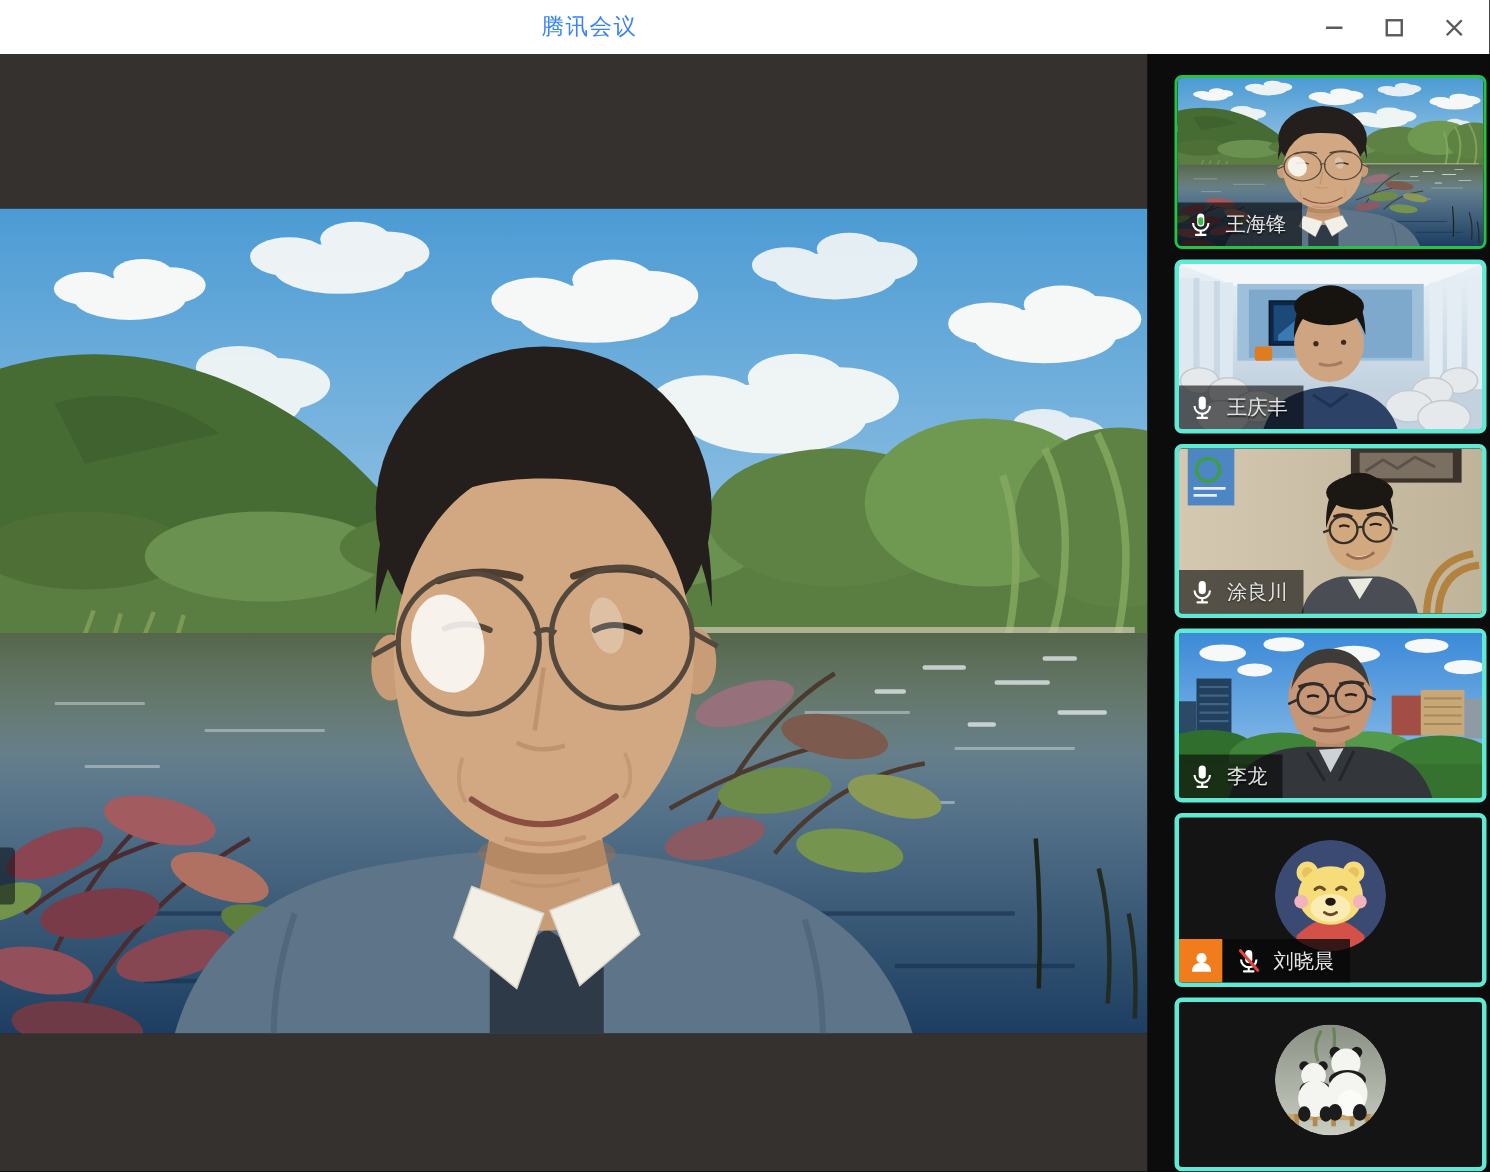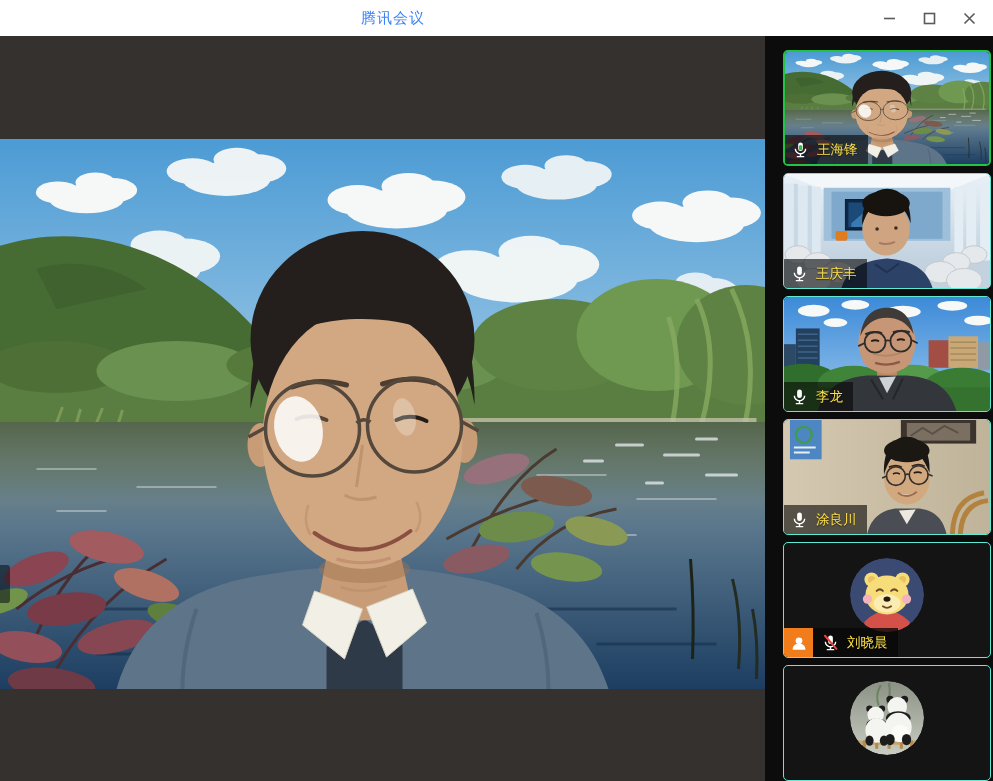--- a/index.html
+++ b/index.html
@@ -20,28 +20,28 @@
   
   .stage{position:absolute;left:0;top:0;width:765px;height:745px;background:var(--stage-letterbox,#35312e);overflow:hidden;}
   .stage-video{position:absolute;left:0;top:103px;width:765px;height:550px;background:#222;}
   .stage-video svg{display:block;width:100%;height:100%;}
   .stage-tab{position:absolute;left:0;top:529px;width:10px;height:38px;background:rgba(8,12,20,.55);
              border-radius:0 3px 3px 0;}
 
   
   .sidebar{position:absolute;left:765px;top:0;width:228px;height:745px;background:var(--sidebar-bg,#0c0c0c);
            padding:14px 0 0 18px;box-sizing:border-box;}
-  .tile{position:relative;width:208px;height:116px;margin-bottom:7px;border:1px solid #5eead4;border-radius:5px;
+  .tile{position:relative;width:208px;height:116px;margin-bottom:7px;border:3px solid #5eead4;border-radius:5px;
         overflow:hidden;background:#141414;box-sizing:border-box;}
   .tile.active{border:2px solid var(--active-speaker-border,#23c343);}
   .tile svg.scene{position:absolute;left:0;top:0;width:100%;height:100%;display:block;}
 
   .namebar{position:absolute;left:0;bottom:0;display:flex;align-items:center;height:29px;
            background:rgba(8,8,8,.62);padding:0 10px 0 6px;gap:7px;max-width:100%;}
-  .namebar .pname{color:#fde047;font-size:13.5px;white-space:nowrap;text-shadow:0 1px 1px rgba(0,0,0,.6);}
+  .namebar .pname{color:#e5e5e5;font-size:13.5px;white-space:nowrap;text-shadow:0 1px 1px rgba(0,0,0,.6);}
   .namebar.with-badge{background:transparent;padding:0;gap:0;}
   .badge{width:29px;height:29px;display:flex;align-items:center;justify-content:center;flex:none;}
   .nameseg{display:flex;align-items:center;height:29px;background:rgba(8,8,8,.78);padding:0 10px 0 8px;gap:7px;}
 
   .avatar-wrap{position:absolute;left:0;top:0;right:0;bottom:0;display:flex;align-items:flex-start;justify-content:center;}
   .avatar{width:74px;height:74px;border-radius:50%;overflow:hidden;margin-top:15px;}
   .avatar svg{display:block;width:100%;height:100%;}
 
   .micico{display:block;flex:none;}
   .mic-level{fill:var(--mic-active-fill,#2fc142);}
@@ -276,76 +276,20 @@
         <svg class="micico" width="19" height="19" viewBox="0 0 24 24">
             <use href="#micShape"></use>
           </svg>
         <span class="pname">王庆丰</span>
       </div>
     </div>
 
     <div class="tile">
       <svg class="scene" viewBox="0 0 208 116" preserveAspectRatio="none">
         <defs>
-            <linearGradient id="gSky2" x1="0" y1="0" x2="0" y2="1">
-          <stop offset="0" stop-color="#3c8ad8"></stop>
-              <stop offset="1" stop-color="#9cc8ec"></stop>
-            </linearGradient>
-          </defs>
-        <rect width="208" height="116" fill="url(#gSky2)"></rect>
-        <g fill="#f7f9f8">
-          <ellipse cx="30" cy="14" rx="16" ry="6"></ellipse>
-            <ellipse cx="72" cy="8" rx="14" ry="5"></ellipse>
-          <ellipse cx="120" cy="15" rx="18" ry="6"></ellipse>
-            <ellipse cx="170" cy="9" rx="15" ry="5"></ellipse>
-          <ellipse cx="196" cy="24" rx="14" ry="5"></ellipse>
-            <ellipse cx="52" cy="26" rx="12" ry="4.5"></ellipse>
-        </g>
-        <rect x="12" y="32" width="24" height="46" fill="#23405e"></rect>
-        <path d="M14,38 h20 M14,44 h20 M14,50 h20 M14,56 h20 M14,62 h20" stroke="#3f6488" stroke-width="1.5"></path>
-        <rect x="0" y="48" width="12" height="32" fill="#2c4a66"></rect>
-        <rect x="146" y="44" width="22" height="28" fill="#a34e44"></rect>
-        <rect x="166" y="40" width="30" height="32" fill="#c9a878"></rect>
-        <path d="M168,46 h26 M168,52 h26 M168,58 h26 M168,64 h26" stroke="#a8895a" stroke-width="1.5"></path>
-        <rect x="196" y="46" width="12" height="28" fill="#8f9aa4"></rect>
-        <g>
-          <ellipse cx="20" cy="84" rx="34" ry="16" fill="#2f6e2c"></ellipse>
-            <ellipse cx="70" cy="88" rx="36" ry="18" fill="#3f8438"></ellipse>
-          <ellipse cx="130" cy="85" rx="34" ry="16" fill="#55994a"></ellipse>
-            <ellipse cx="180" cy="90" rx="38" ry="18" fill="#3a7c34"></ellipse>
-          <rect x="0" y="92" width="208" height="24" fill="#35722f"></rect>
-        </g>
-        <path d="M34,116 C42,90 62,82 84,80 L124,80 C148,82 166,90 174,116 Z" fill="#33363a"></path>
-        <path d="M96,82 L104,98 L113,81 Z" fill="#cdd2d6"></path>
-        <path d="M88,84 L100,104 M120,83 L110,104" stroke="#23262a" stroke-width="2" fill="none"></path>
-        <path d="M94,66 h20 v14 h-20 Z" fill="#c08a66"></path>
-        <ellipse cx="104" cy="46" rx="29" ry="32" fill="#c69676"></ellipse>
-        <ellipse cx="104" cy="62" rx="25" ry="15" fill="#c69676"></ellipse>
-        <path d="M77,40 C80,17 92,11 104,11 C118,11 128,19 131,38 C124,25 114,21 104,21 C92,21 82,27 77,40 Z" fill="#3e3b38"></path>
-        <path d="M82,38 Q91,34 99,37 M110,36 Q119,33 127,36" stroke="#332d28" stroke-width="2.2" fill="none"></path>
-        <g stroke="#2e2c2a" stroke-width="1.8" fill="none">
-          <circle cx="92" cy="46" r="10.5"></circle>
-            <circle cx="118" cy="45" r="10.5"></circle>
-          <path d="M102,45 q2,-1.5 5,-0.5 M81,47 l-6,3 M129,44 l6,3"></path>
-        </g>
-        <path d="M88,45 Q92,43 96,45 M114,44 Q118,42 122,44" stroke="#241c16" stroke-width="1.8" fill="none"></path>
-        <path d="M92,67 Q104,71 117,66" stroke="#8a5a44" stroke-width="2.4" fill="none"></path>
-        <path d="M90,58 Q104,62 118,57" stroke="#a87a58" stroke-width="1.5" fill="none" opacity=".6"></path>
-      </svg>
-      <div class="namebar">
-        <svg class="micico" width="19" height="19" viewBox="0 0 24 24">
-            <use href="#micShape"></use>
-          </svg>
-        <span class="pname">李龙</span>
-      </div>
-    </div>
-
-    <div class="tile">
-      <svg class="scene" viewBox="0 0 208 116" preserveAspectRatio="none">
-        <defs>
             <linearGradient id="gWall" x1="0" y1="0" x2="1" y2="0">
           <stop offset="0" stop-color="#d4c9b0"></stop>
               <stop offset="1" stop-color="#bfb49a"></stop>
             </linearGradient>
           </defs>
         <rect width="208" height="116" fill="url(#gWall)"></rect>
         <rect x="6" y="0" width="32" height="40" fill="#4e86c4"></rect>
         <circle cx="20" cy="15" r="8" fill="none" stroke="#3f9c4f" stroke-width="2.5"></circle>
         <path d="M10,28 h22 M10,33 h16" stroke="#e8eef4" stroke-width="2"></path>
         <rect x="118" y="0" width="76" height="24" fill="#3b332c"></rect>
@@ -365,20 +309,76 @@
             <path d="M122,56 q2,-1.5 5,-0.5 M104,57 l-5,2 M145,55 l5,2"></path>
         </g>
         <path d="M115,74 Q124,81 134,73" stroke="#9c6a50" stroke-width="2" fill="none"></path>
         <path d="M116,74 Q124,79 133,73 Q124,78 116,74 Z" fill="#f0e9dc"></path>
       </svg>
       <div class="namebar">
         <svg class="micico" width="19" height="19" viewBox="0 0 24 24">
             <use href="#micShape"></use>
           </svg>
         <span class="pname">涂良川</span>
+      </div>
+    </div>
+
+    <div class="tile">
+      <svg class="scene" viewBox="0 0 208 116" preserveAspectRatio="none">
+        <defs>
+            <linearGradient id="gSky2" x1="0" y1="0" x2="0" y2="1">
+          <stop offset="0" stop-color="#3c8ad8"></stop>
+              <stop offset="1" stop-color="#9cc8ec"></stop>
+            </linearGradient>
+          </defs>
+        <rect width="208" height="116" fill="url(#gSky2)"></rect>
+        <g fill="#f7f9f8">
+          <ellipse cx="30" cy="14" rx="16" ry="6"></ellipse>
+            <ellipse cx="72" cy="8" rx="14" ry="5"></ellipse>
+          <ellipse cx="120" cy="15" rx="18" ry="6"></ellipse>
+            <ellipse cx="170" cy="9" rx="15" ry="5"></ellipse>
+          <ellipse cx="196" cy="24" rx="14" ry="5"></ellipse>
+            <ellipse cx="52" cy="26" rx="12" ry="4.5"></ellipse>
+        </g>
+        <rect x="12" y="32" width="24" height="46" fill="#23405e"></rect>
+        <path d="M14,38 h20 M14,44 h20 M14,50 h20 M14,56 h20 M14,62 h20" stroke="#3f6488" stroke-width="1.5"></path>
+        <rect x="0" y="48" width="12" height="32" fill="#2c4a66"></rect>
+        <rect x="146" y="44" width="22" height="28" fill="#a34e44"></rect>
+        <rect x="166" y="40" width="30" height="32" fill="#c9a878"></rect>
+        <path d="M168,46 h26 M168,52 h26 M168,58 h26 M168,64 h26" stroke="#a8895a" stroke-width="1.5"></path>
+        <rect x="196" y="46" width="12" height="28" fill="#8f9aa4"></rect>
+        <g>
+          <ellipse cx="20" cy="84" rx="34" ry="16" fill="#2f6e2c"></ellipse>
+            <ellipse cx="70" cy="88" rx="36" ry="18" fill="#3f8438"></ellipse>
+          <ellipse cx="130" cy="85" rx="34" ry="16" fill="#55994a"></ellipse>
+            <ellipse cx="180" cy="90" rx="38" ry="18" fill="#3a7c34"></ellipse>
+          <rect x="0" y="92" width="208" height="24" fill="#35722f"></rect>
+        </g>
+        <path d="M34,116 C42,90 62,82 84,80 L124,80 C148,82 166,90 174,116 Z" fill="#33363a"></path>
+        <path d="M96,82 L104,98 L113,81 Z" fill="#cdd2d6"></path>
+        <path d="M88,84 L100,104 M120,83 L110,104" stroke="#23262a" stroke-width="2" fill="none"></path>
+        <path d="M94,66 h20 v14 h-20 Z" fill="#c08a66"></path>
+        <ellipse cx="104" cy="46" rx="29" ry="32" fill="#c69676"></ellipse>
+        <ellipse cx="104" cy="62" rx="25" ry="15" fill="#c69676"></ellipse>
+        <path d="M77,40 C80,17 92,11 104,11 C118,11 128,19 131,38 C124,25 114,21 104,21 C92,21 82,27 77,40 Z" fill="#3e3b38"></path>
+        <path d="M82,38 Q91,34 99,37 M110,36 Q119,33 127,36" stroke="#332d28" stroke-width="2.2" fill="none"></path>
+        <g stroke="#2e2c2a" stroke-width="1.8" fill="none">
+          <circle cx="92" cy="46" r="10.5"></circle>
+            <circle cx="118" cy="45" r="10.5"></circle>
+          <path d="M102,45 q2,-1.5 5,-0.5 M81,47 l-6,3 M129,44 l6,3"></path>
+        </g>
+        <path d="M88,45 Q92,43 96,45 M114,44 Q118,42 122,44" stroke="#241c16" stroke-width="1.8" fill="none"></path>
+        <path d="M92,67 Q104,71 117,66" stroke="#8a5a44" stroke-width="2.4" fill="none"></path>
+        <path d="M90,58 Q104,62 118,57" stroke="#a87a58" stroke-width="1.5" fill="none" opacity=".6"></path>
+      </svg>
+      <div class="namebar">
+        <svg class="micico" width="19" height="19" viewBox="0 0 24 24">
+            <use href="#micShape"></use>
+          </svg>
+        <span class="pname">李龙</span>
       </div>
     </div>
 
     <div class="tile">
       <div class="avatar-wrap">
         <div class="avatar">
           <svg viewBox="0 0 72 72">
             <circle cx="36" cy="36" r="36" fill="#3a4a73"></circle>
             <path d="M14,62 Q36,40 58,62 L58,72 L14,72 Z" fill="#d4514a"></path>
             <circle cx="21" cy="21" r="7" fill="#f7dc7a"></circle>

